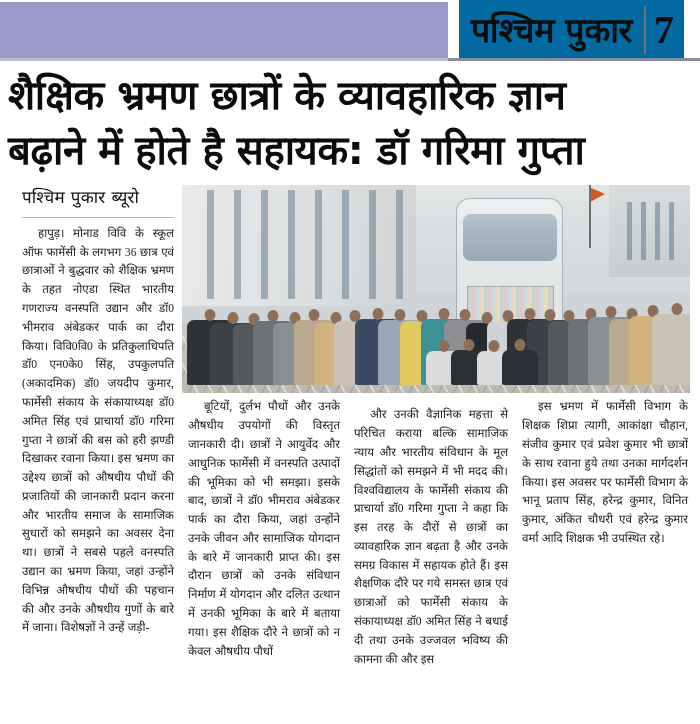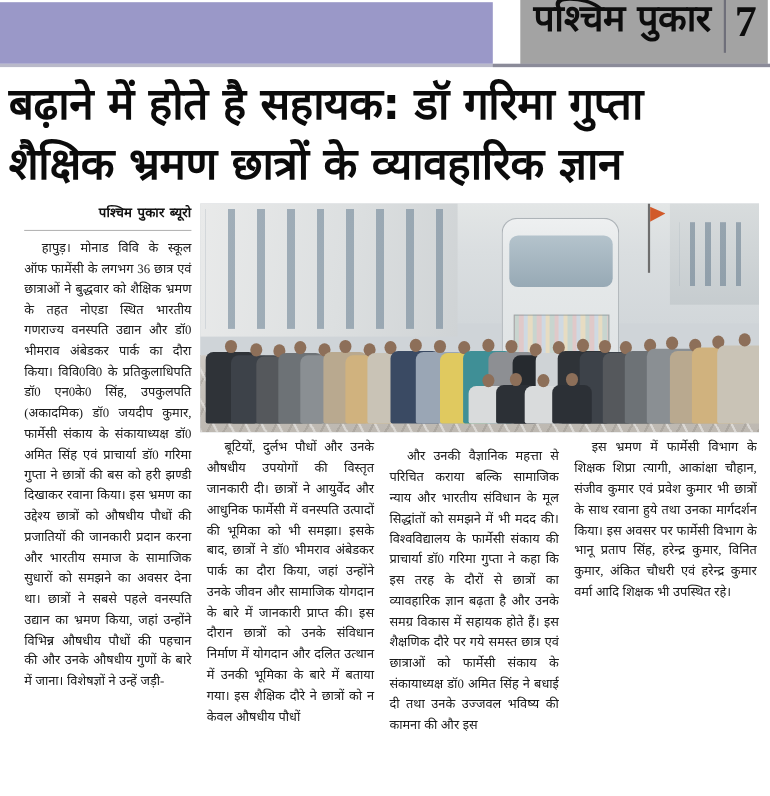--- a/index.html
+++ b/index.html
@@ -25,25 +25,26 @@
   .masthead-bar {
     position: absolute;
     left: 0;
     top: 2px;
     width: 448px;
     height: 56px;
     background: #9a98c8;
   }
   .masthead-right {
     position: absolute;
-    right: 2px;
+    right: 16px;
     top: 0;
     height: 60px;
     display: flex;
-    background: #a3a3a3;
+    align-items: center;
+    background: #0369a1;
     padding-left: 8px;
   }
   .masthead-title {
     font-family: "DejaVu Sans", sans-serif;
     font-weight: bold;
     font-size: 34px;
     letter-spacing: -0.5px;
     line-height: 1;
     color: #0d0d0d;
     padding: 0 10px 0 4px;
@@ -213,23 +214,23 @@
   .col p { margin: 0; text-indent: 16px; }
   .col p + p { margin-top: 13px; }
 
   #col1 { left: 22px;  width: 152px; top: 0; }
   #col2 { left: 188px; width: 152px; top: 214px; }
   #col3 { left: 354px; width: 154px; top: 222px; }
   #col4 { left: 522px; width: 166px; top: 214px; }
 
   .byline {
     font-family: "DejaVu Sans", sans-serif;
-    font-weight: bold;
-    font-size: 12px;
-    text-align: right;
+    font-weight: normal;
+    font-size: 17px;
+    text-align: left;
     color: #111;
     padding-bottom: 5px;
     letter-spacing: .2px;
   }
   .byline-rule {
     height: 1px;
     background: #b5b5b5;
     margin: 0 0 7px 0;
   }
 </style>
@@ -241,22 +242,22 @@
   <div class="masthead-right">
     <div class="masthead-title">पश्चिम पुकार</div>
     <div class="masthead-divider"></div>
     <div class="masthead-pageno">7</div>
   </div>
   <div class="masthead-rule"></div>
   <div class="masthead-rule-right"></div>
 </div>
 
 <div class="headline">
+  <div class="headline-line">शैक्षिक भ्रमण छात्रों के व्यावहारिक ज्ञान</div>
   <div class="headline-line">बढ़ाने में होते है सहायक: डॉ गरिमा गुप्ता</div>
-  <div class="headline-line">शैक्षिक भ्रमण छात्रों के व्यावहारिक ज्ञान</div>
 </div>
 
 <div class="body-area">
 
   <div class="photo-wrap">
     <div class="photo">
       <div class="ph-sky"></div>
       <div class="ph-building"></div>
       <div class="ph-building2"></div>
       <div class="ph-flag"></div>

